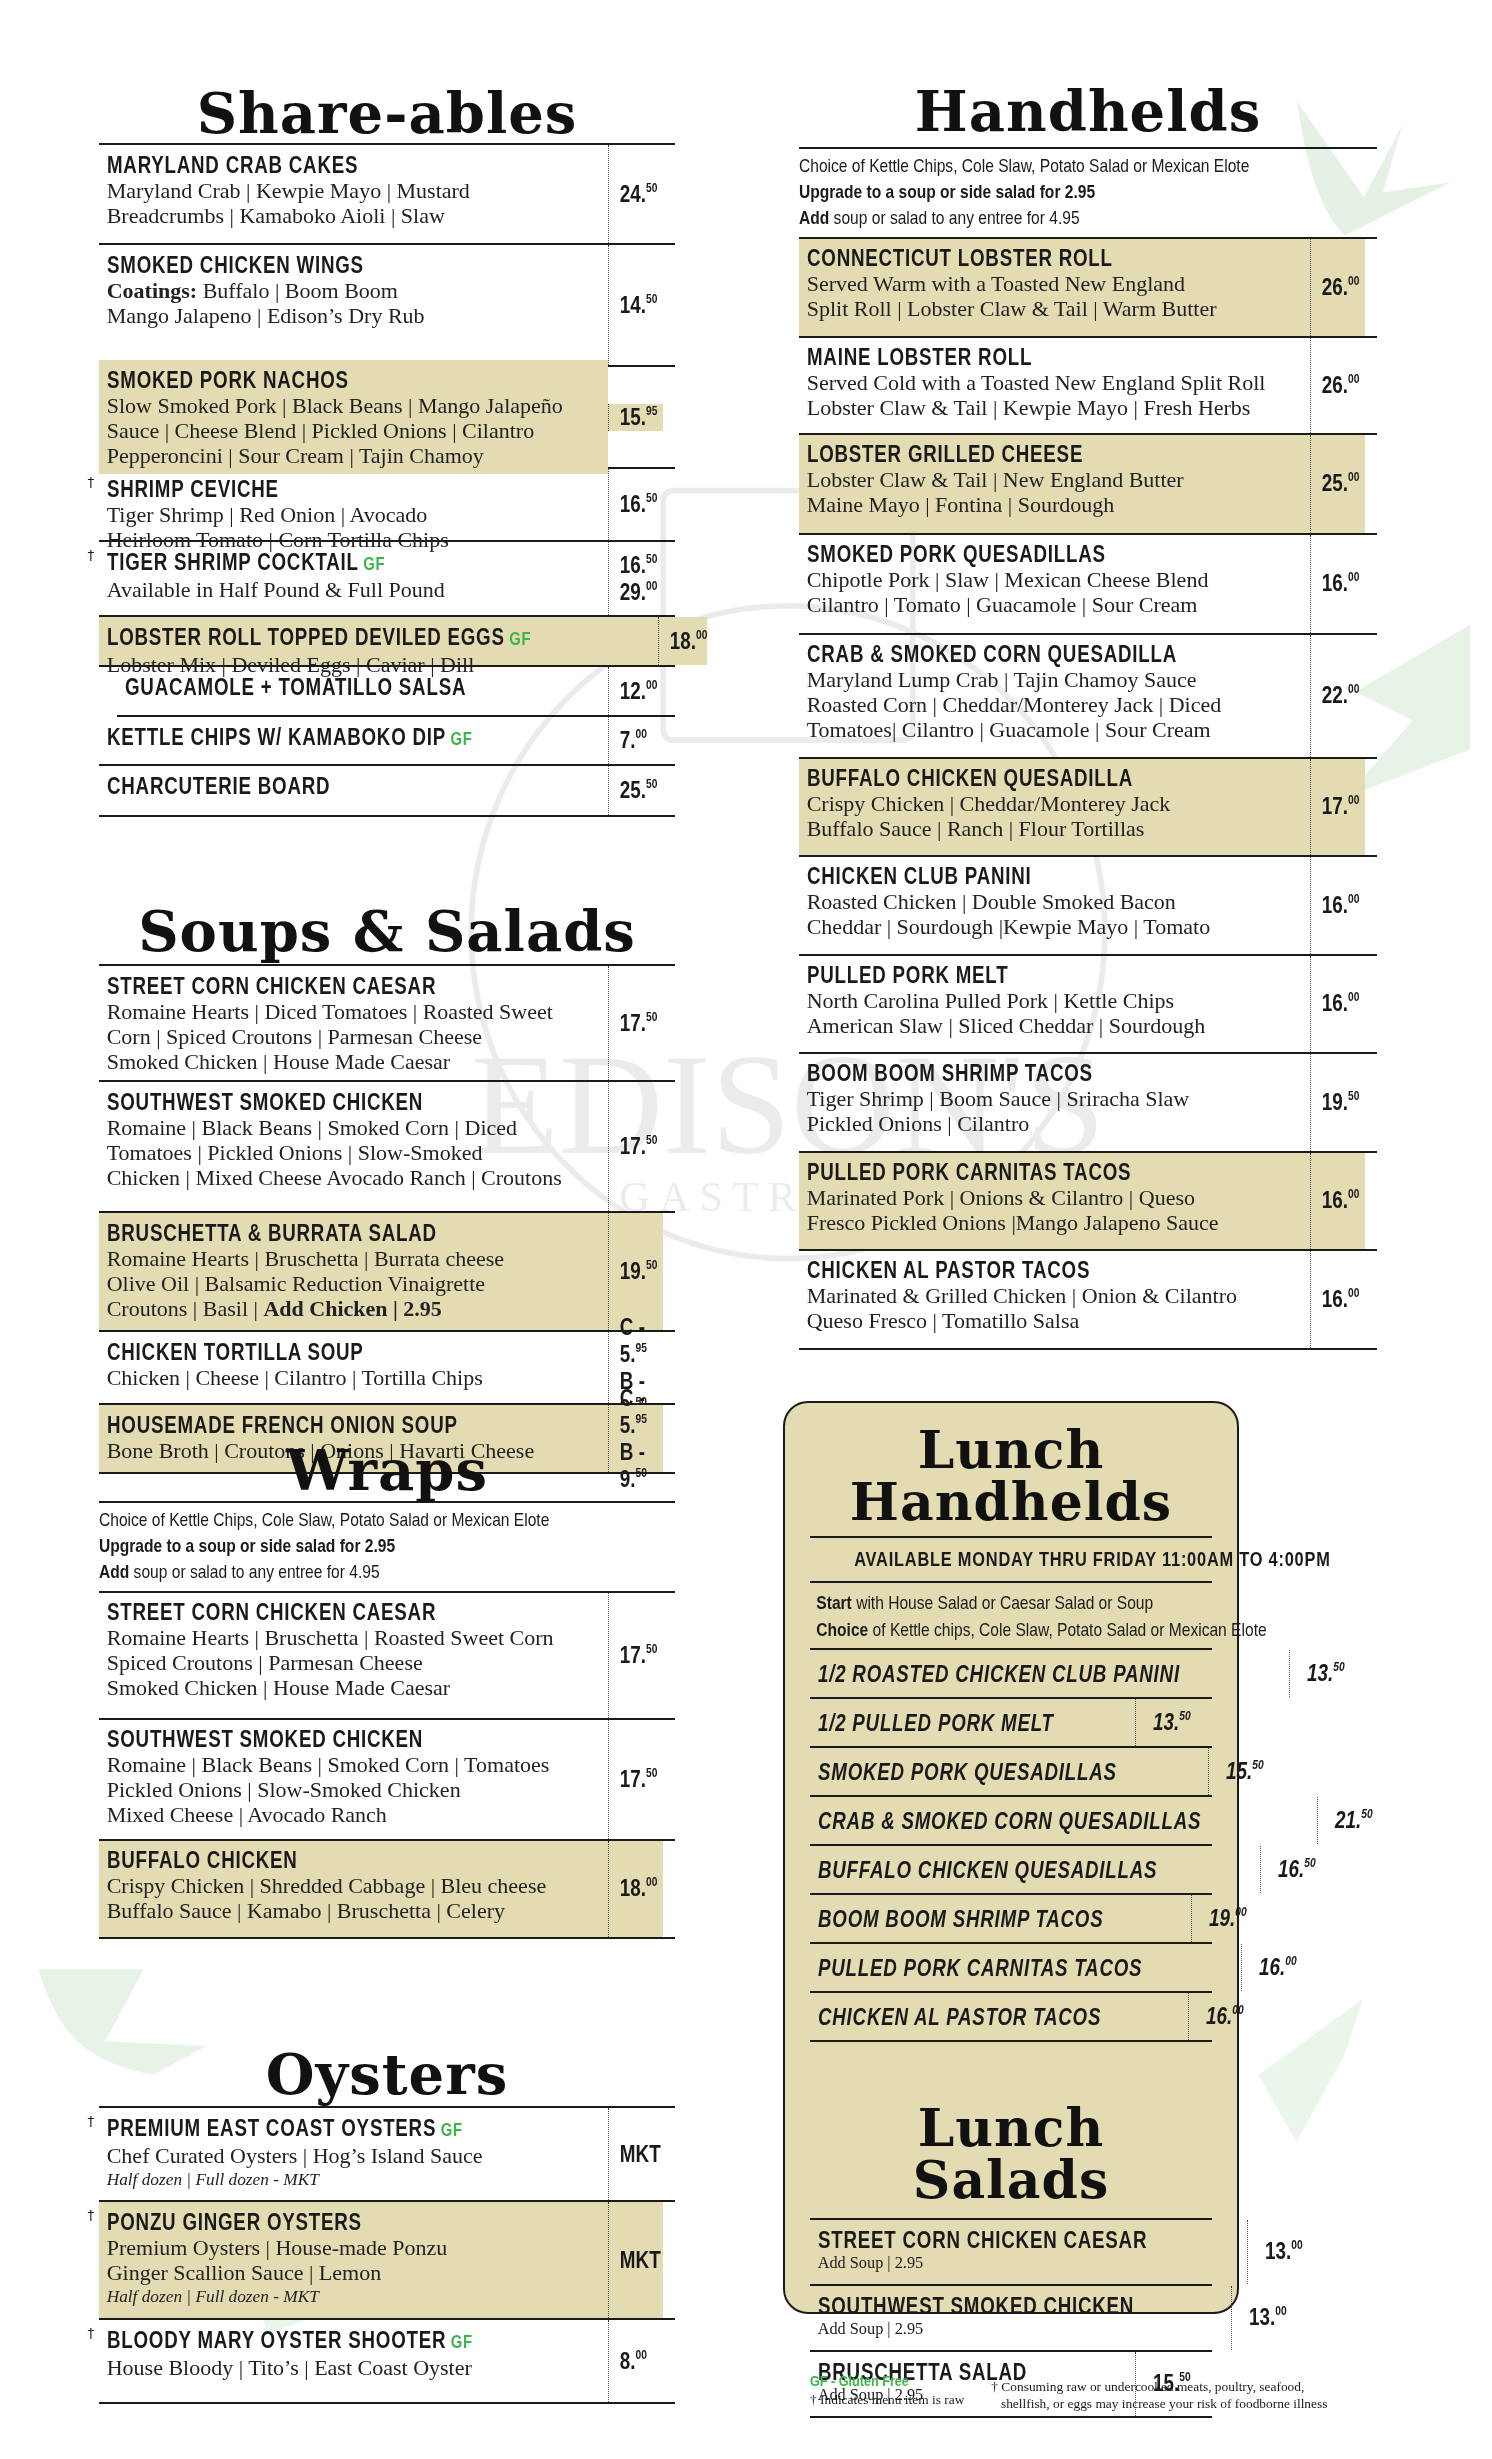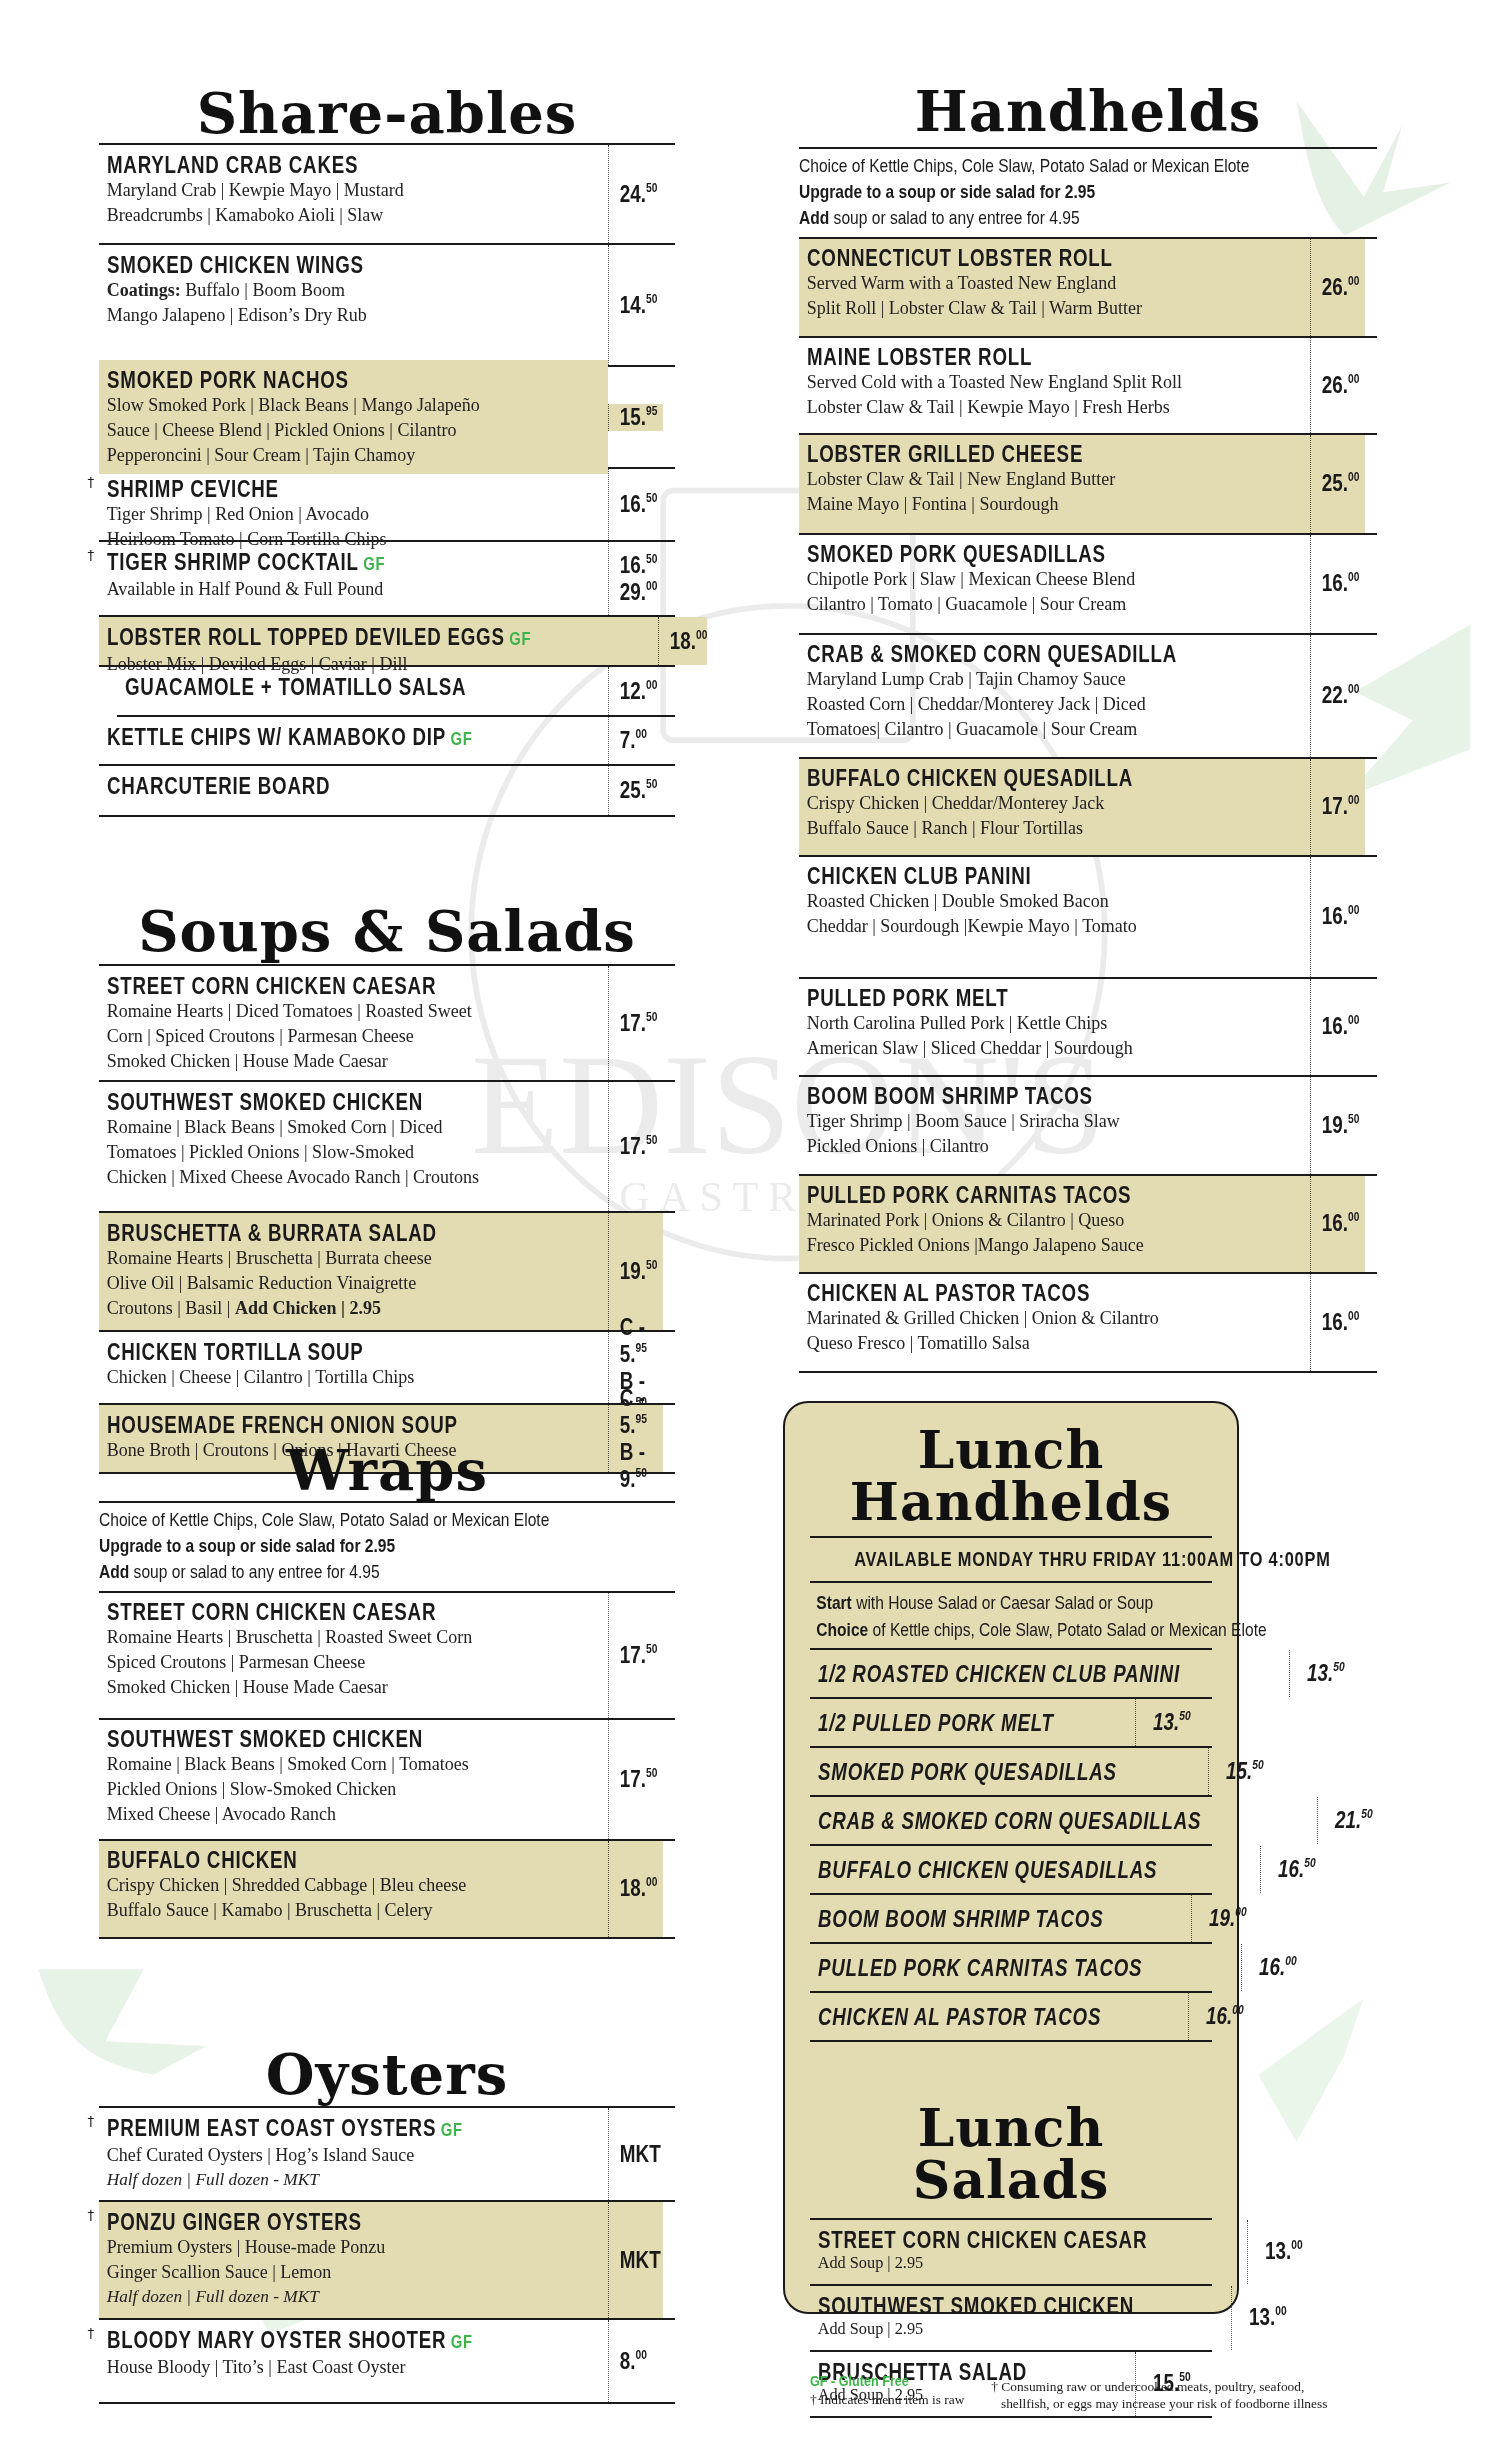--- a/index.html
+++ b/index.html
@@ -28,21 +28,21 @@
     transform: scaleX(0.82); transform-origin: left center;
   }
   .item-price sup { font-size: 12.5px; vertical-align: 9.6px; }
   .item-name {
     font-family: "Liberation Sans", sans-serif; font-weight: bold; font-size: 24px;
     letter-spacing: 1px; transform: scaleX(0.78); transform-origin: left center; white-space: nowrap;
     line-height: 27px;
   }
   .gf { color: #3cb44a; font-size: 19px; margin-left: 5.8px; }
   .dagger { position: absolute; left: -11.5px; top: 5.8px; font-size: 13.4px; font-family: "DejaVu Sans", sans-serif; }
-  .item-desc { font-size: 18px; line-height: 25px; color: #222; }
+  .item-desc { font-size: 22px; line-height: 25px; color: #222; }
   .item-desc b { font-weight: bold; }
   .item-note { font-size: 17.3px; font-style: italic; line-height: 23px; color: #222; }
   .intro { font-family: "Liberation Sans", sans-serif; font-size: 19px; line-height: 29px; padding: 3.8px 0; transform: scaleX(0.82); transform-origin: left center; white-space: nowrap; }
   .intro b { font-weight: bold; }
 
   .lunch-box {
     position: absolute; left: 783px; top: 1401px; width: 456px; height: 913px;
     background: #e3dbb2; border: 2.9px solid #1a1a1a; border-radius: 25px;
   }
   .lunch-inner { position: absolute; left: 25px; right: 25px; }
@@ -423,21 +423,21 @@
           <div class="item-name"><span>BUFFALO CHICKEN QUESADILLA</span></div>
           <div class="item-desc">
             <div><span>Crispy Chicken | Cheddar/Monterey Jack</span></div>
             <div><span>Buffalo Sauce | Ranch | Flour Tortillas</span></div>
           </div>
         </div>
         <div class="item-price">
           <div><span>17.</span><sup>00</sup></div>
         </div>
       </div>
-      <div class="item" style="height: 122px;">
+      <div class="item" style="height: 99px;">
         <div class="item-body">
           <div class="item-name"><span>CHICKEN CLUB PANINI</span></div>
           <div class="item-desc">
             <div><span>Roasted Chicken | Double Smoked Bacon</span></div>
             <div><span>Cheddar | Sourdough |Kewpie Mayo | Tomato</span></div>
           </div>
         </div>
         <div class="item-price">
           <div><span>16.</span><sup>00</sup></div>
         </div>

